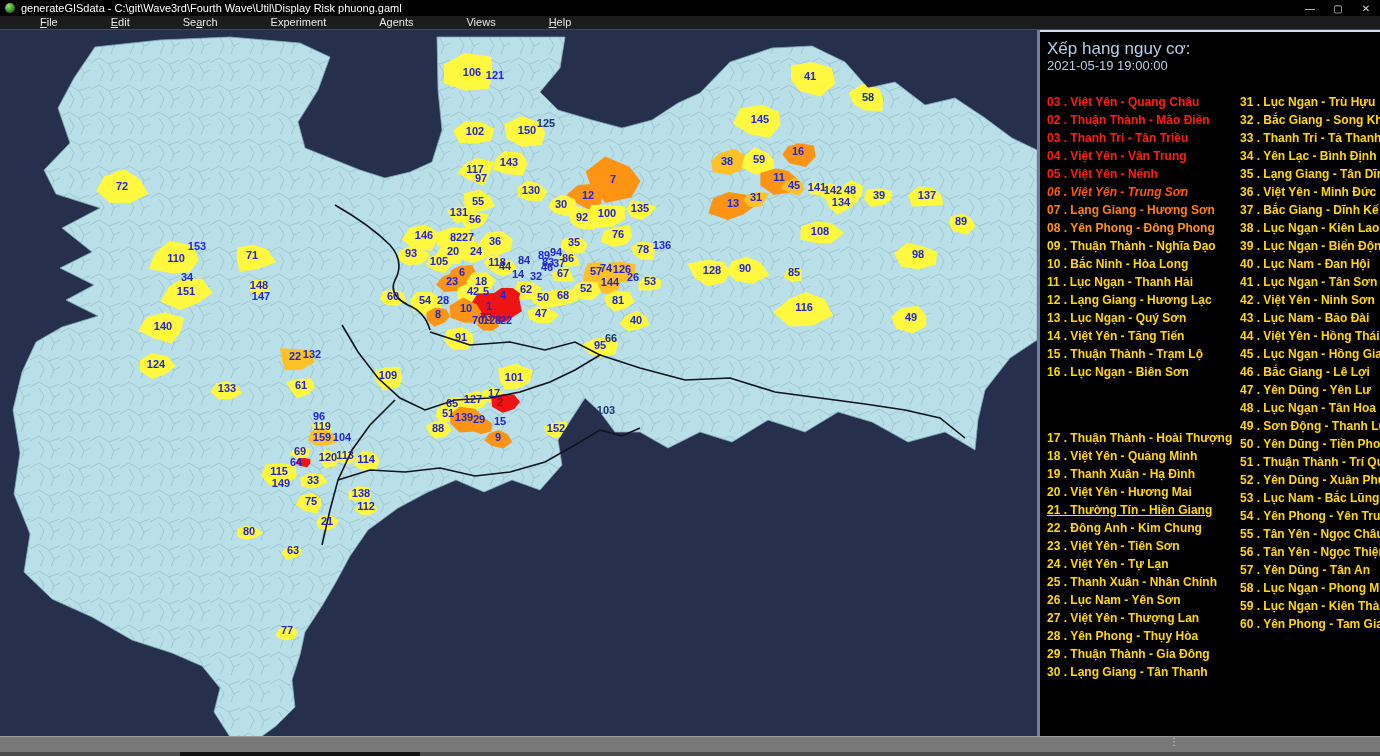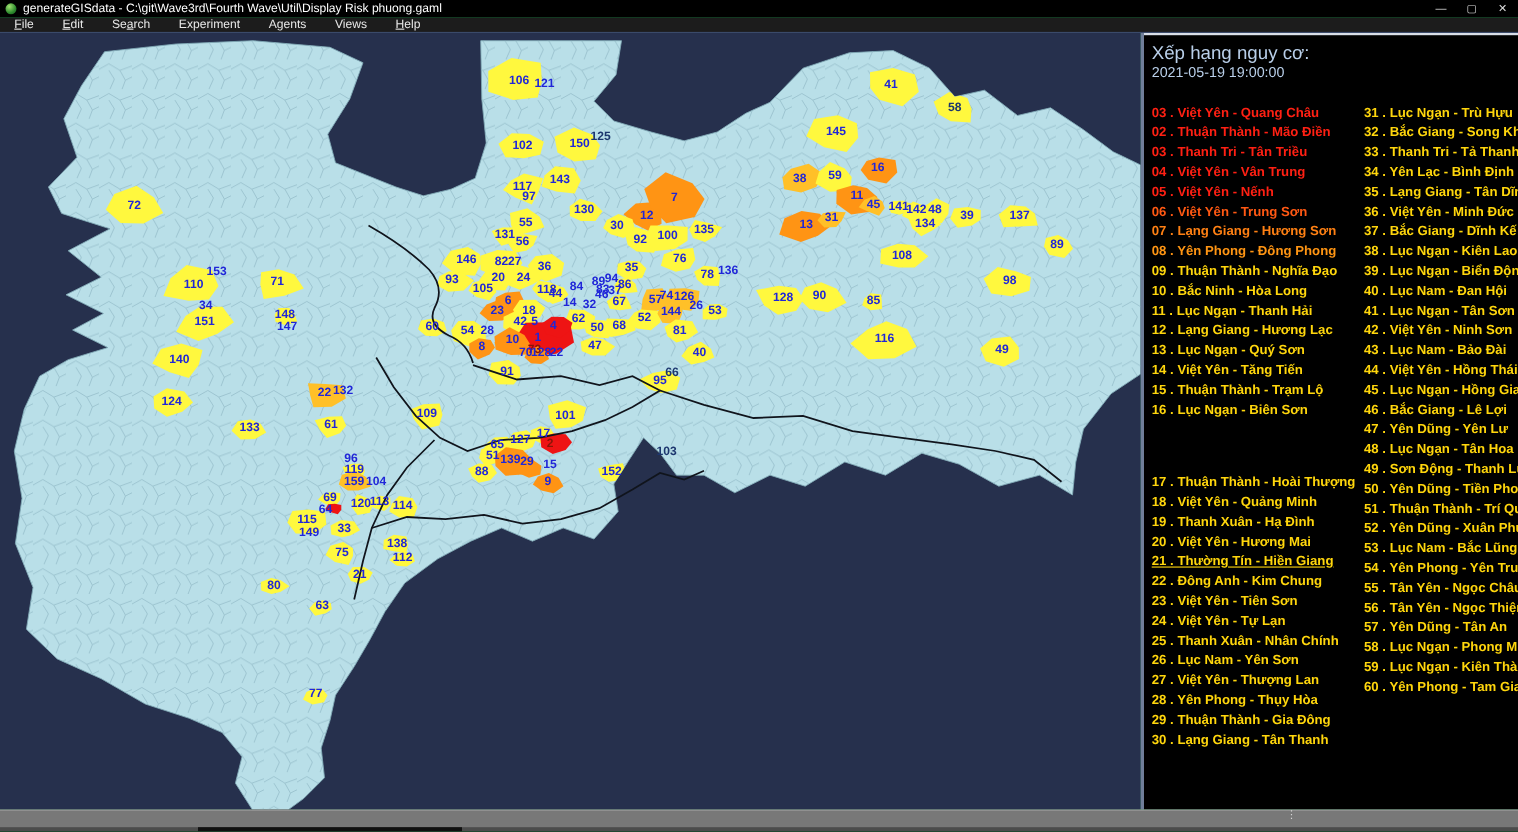--- a/index.html
+++ b/index.html
@@ -10,21 +10,21 @@
   #titlebar{position:absolute;left:0;top:0;width:1380px;height:16px;background:#000;
             display:flex;align-items:center;color:#fff;font-size:11px;}
   #appicon{width:10px;height:10px;border-radius:50%;margin:0 6px 0 5px;
            background:radial-gradient(circle at 35% 30%,#9fe070,#2e8b2e 60%,#14511c);}
   #wtitle{flex:1;white-space:nowrap;overflow:hidden;}
   .winbtn{width:28px;height:16px;display:flex;align-items:center;justify-content:center;
           color:#ddd;font-size:10px;cursor:default;}
   
   #menubar{position:absolute;left:0;top:16px;width:1380px;height:14px;background:#1c1c1c;
            display:flex;align-items:center;color:#e8e8e8;font-size:11px;border-bottom:1px solid #3a4a6a;}
-  .menuitem{padding:0 13px;height:14px;line-height:13px;}
+  .menuitem{padding:0 13px;height:14px;line-height:13px;margin-left:27px;}
   .menuitem u{text-decoration:underline;}
   
   #mapwrap{position:absolute;left:0;top:30px;width:1037px;height:706px;background:#26304d;}
   
   #panel{position:absolute;left:1040px;top:30px;width:340px;height:706px;background:#000;
          border-top:2px solid #d8dee8;overflow:hidden;}
   #pdivider{position:absolute;left:1037px;top:30px;width:3px;height:706px;background:#6f7e99;}
   #ptitle{position:absolute;left:7px;top:7px;font-size:17px;color:#b9cfe9;}
   #ptime{position:absolute;left:7px;top:26px;font-size:13px;color:#b9cfe9;}
   .col{position:absolute;top:61px;width:300px;font-size:12px;font-weight:bold;
@@ -351,21 +351,21 @@
 
   <div id="panel">
     <div id="ptitle">Xếp hạng nguy cơ:</div>
     <div id="ptime">2021-05-19 19:00:00</div>
     <div class="col" id="colL">
         <div class="rrow" style="color: rgb(255, 32, 19);">03 . Việt Yên - Quang Châu</div>
         <div class="rrow" style="color: rgb(255, 32, 19);">02 . Thuận Thành - Mão Điền</div>
         <div class="rrow" style="color: rgb(255, 32, 19);">03 . Thanh Tri - Tân Triều</div>
         <div class="rrow" style="color: rgb(255, 32, 19);">04 . Việt Yên - Vân Trung</div>
         <div class="rrow" style="color: rgb(255, 32, 19);">05 . Việt Yên - Nếnh</div>
-        <div class="rrow" style="color: rgb(255, 88, 19);">06 . Việt Yên - Trung Sơn</div>
+        <div class="rrow" style="color: rgb(255, 88, 19); font-style: italic;">06 . Việt Yên - Trung Sơn</div>
         <div class="rrow" style="color: rgb(255, 128, 19);">07 . Lạng Giang - Hương Sơn</div>
         <div class="rrow" style="color: rgb(255, 149, 19);">08 . Yên Phong - Đông Phong</div>
         <div class="rrow" style="color: rgb(255, 214, 12);">09 . Thuận Thành - Nghĩa Đạo</div>
         <div class="rrow" style="color: rgb(255, 214, 12);">10 . Bắc Ninh - Hòa Long</div>
         <div class="rrow" style="color: rgb(255, 214, 12);">11 . Lục Ngạn - Thanh Hải</div>
         <div class="rrow" style="color: rgb(255, 214, 12);">12 . Lạng Giang - Hương Lạc</div>
         <div class="rrow" style="color: rgb(255, 214, 12);">13 . Lục Ngạn - Quý Sơn</div>
         <div class="rrow" style="color: rgb(255, 214, 12);">14 . Việt Yên - Tăng Tiến</div>
         <div class="rrow" style="color: rgb(255, 214, 12);">15 . Thuận Thành - Trạm Lộ</div>
         <div class="rrow" style="color: rgb(255, 214, 12);">16 . Lục Ngạn - Biên Sơn</div>

